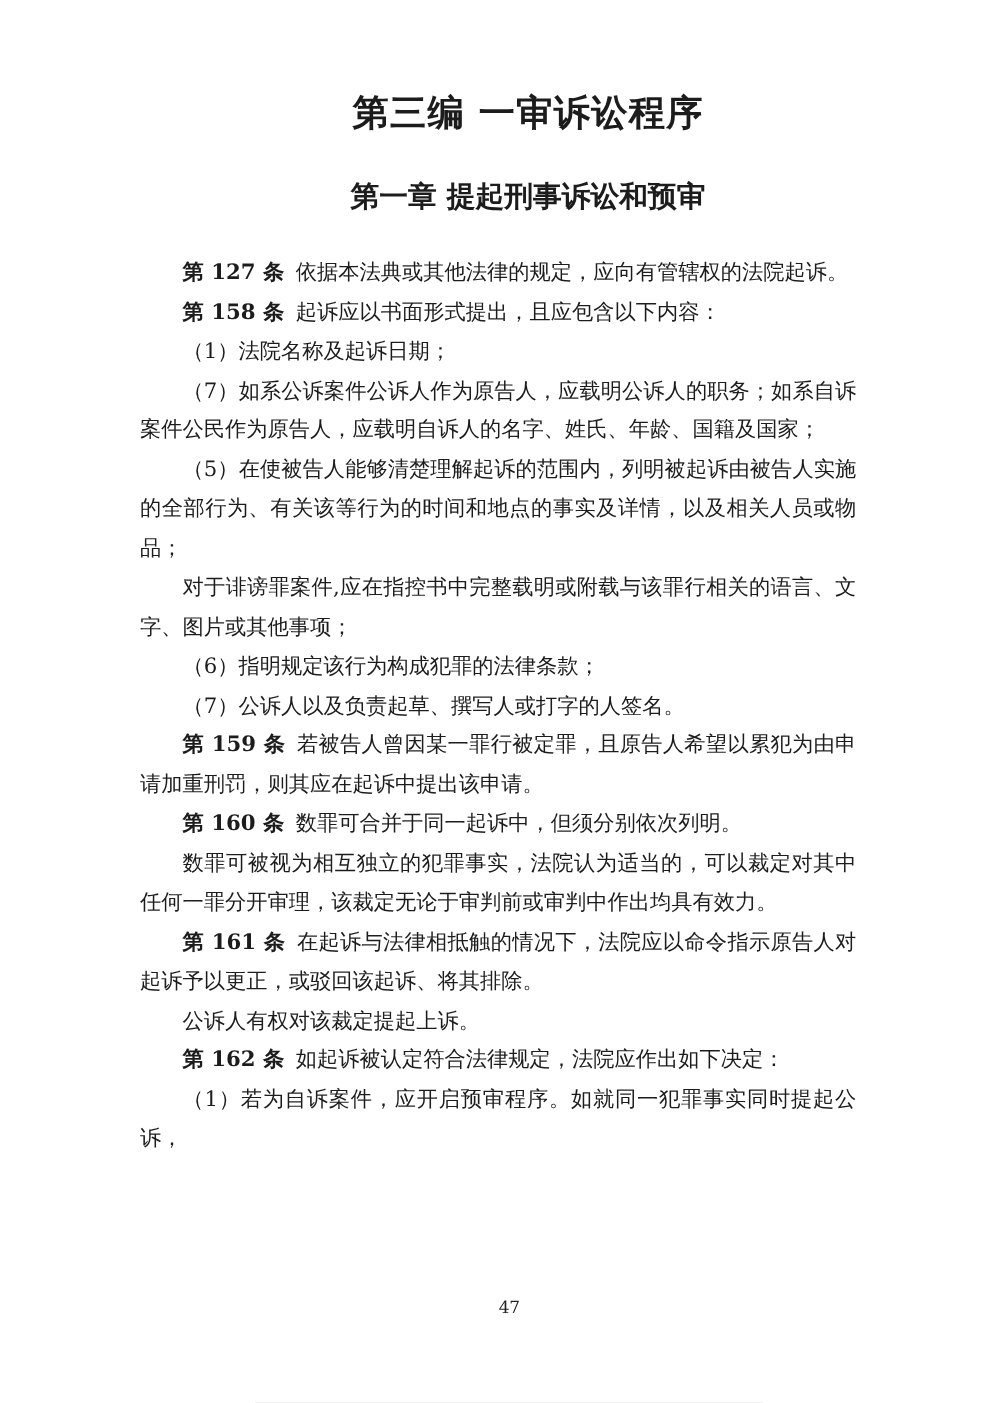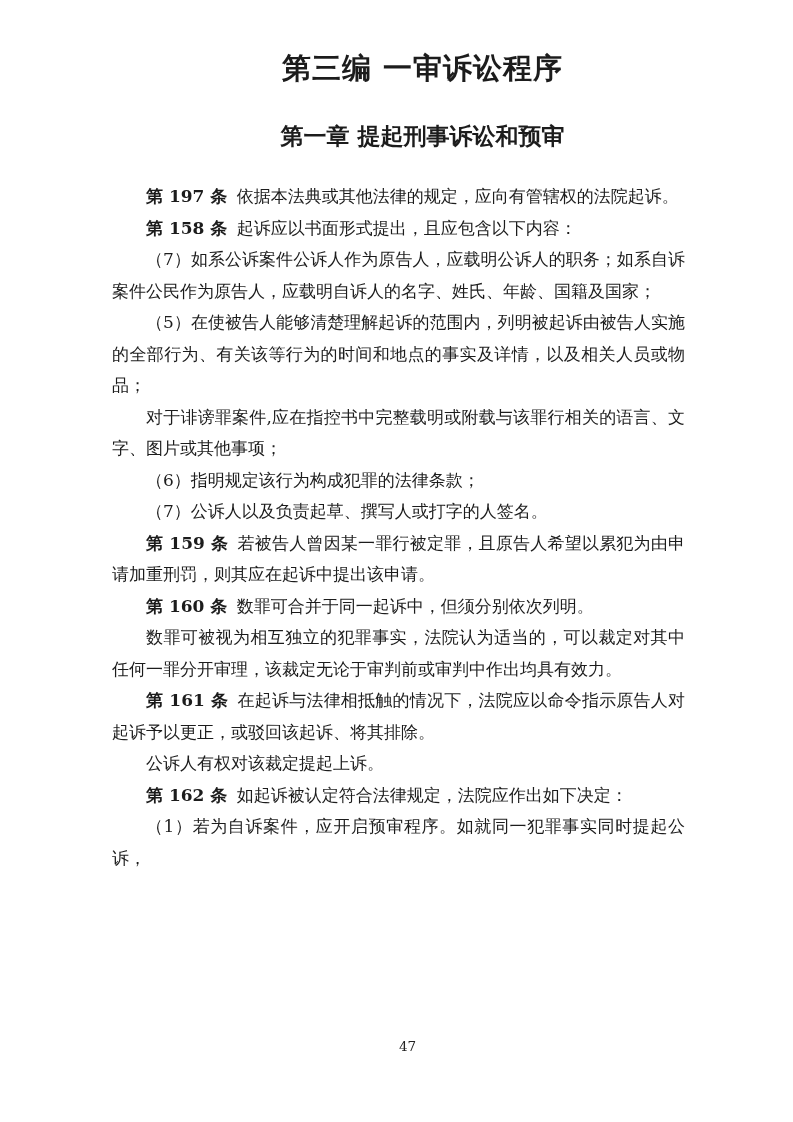--- a/index.html
+++ b/index.html
@@ -9,21 +9,21 @@
   }
   .sheet {
     position: relative;
     width: 793px;
     height: 1122px;
     margin: 0 auto;
     background: #ffffff;
     color: #1c1c1c;
     font-family: "DejaVu Serif", "Liberation Serif", serif;
     box-sizing: border-box;
-    padding-top: 50px;
+    padding-top: 72px;
     overflow: hidden;
   }
   .part-title {
     margin: 0;
     width: 100%;
     text-align: center;
     font-size: 29px;
     font-weight: 700;
     line-height: 36px;
     letter-spacing: 1px;
@@ -70,24 +70,25 @@
 </style>
 </head>
 <body>
 
 <div class="sheet">
   <h1 class="part-title">第三编 一审诉讼程序</h1>
 
   <h2 class="chapter-title">第一章 提起刑事诉讼和预审</h2>
 
   <div class="body-text">
-  <p class="para"><span class="lead">第 197 条</span><span class="ptext">依据本法典或其他法律的规定，应向有管辖权的法院起诉。</span></p>
+  <p class="para"><span class="lead">第 127 条</span><span class="ptext">依据本法典或其他法律的规定，应向有管辖权的法院起诉。</span></p>
 
   <p class="para"><span class="lead">第 158 条</span><span class="ptext">起诉应以书面形式提出，且应包含以下内容：</span></p>
 
+  <p class="para"><span class="lead"></span><span class="ptext">（1）法院名称及起诉日期；</span></p>
 
 
   <p class="para"><span class="lead"></span><span class="ptext">（7）如系公诉案件公诉人作为原告人，应载明公诉人的职务；如系自诉案件公民作为原告人，应载明自诉人的名字、姓氏、年龄、国籍及国家；</span></p>
 
 
   <p class="para"><span class="lead"></span><span class="ptext">（5）在使被告人能够清楚理解起诉的范围内，列明被起诉由被告人实施的全部行为、有关该等行为的时间和地点的事实及详情，以及相关人员或物品；</span></p>
 
   <p class="para"><span class="lead"></span><span class="ptext">对于诽谤罪案件,应在指控书中完整载明或附载与该罪行相关的语言、文字、图片或其他事项；</span></p>
 
   <p class="para"><span class="lead"></span><span class="ptext">（6）指明规定该行为构成犯罪的法律条款；</span></p>

